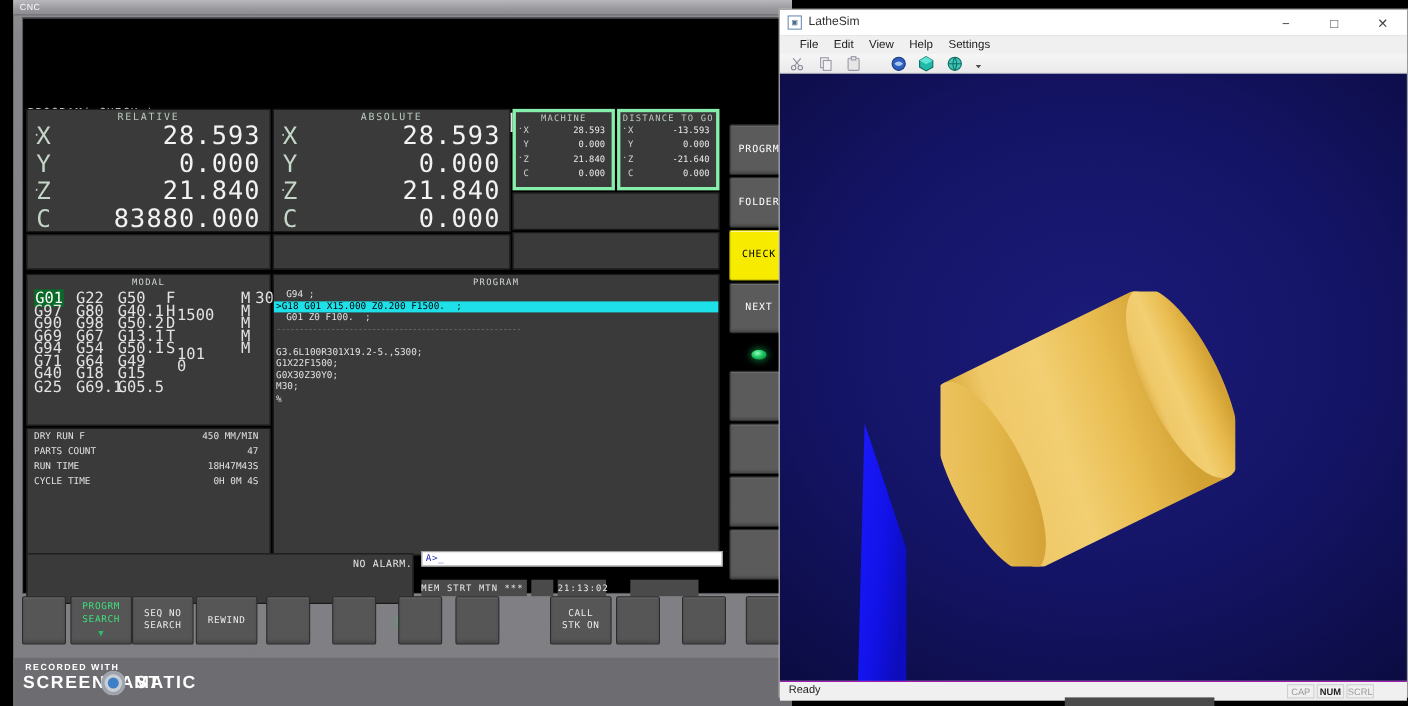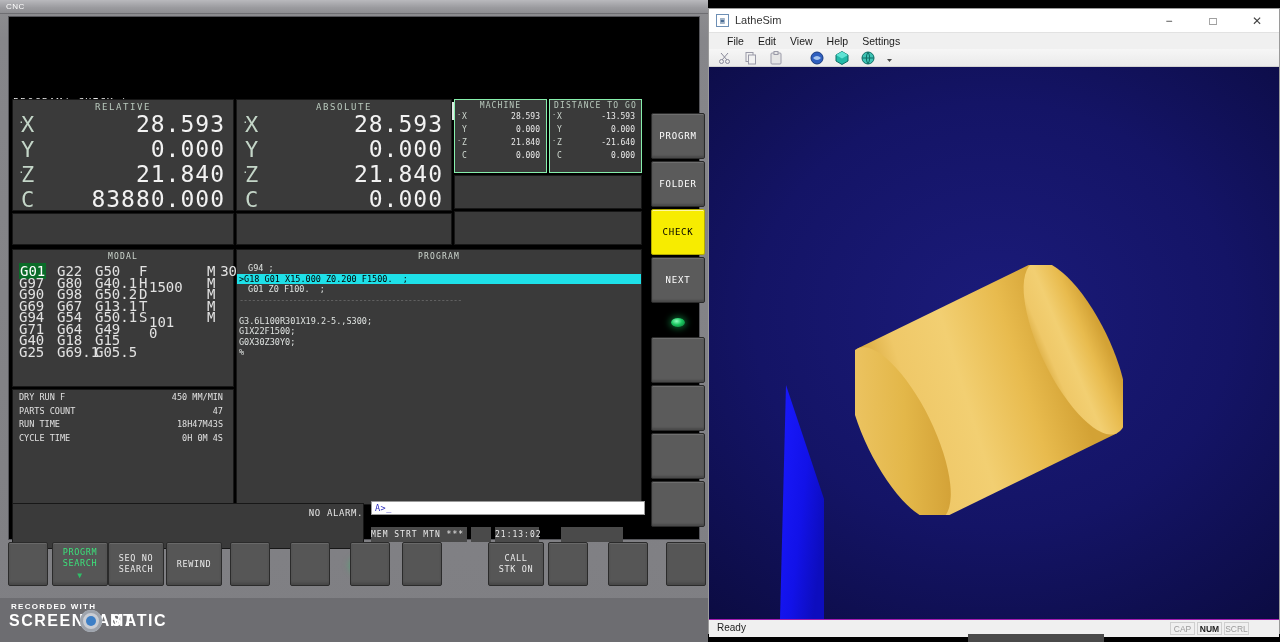--- a/index.html
+++ b/index.html
@@ -6,21 +6,21 @@
   html, body {
     width: 1280px; height: 642px;
     background: #000;
     font-family: "DejaVu Sans Mono", monospace;
     overflow: hidden;
   }
   #root { position: relative; width: 1280px; height: 642px; }
 
   
   #cnc-panel {
-    position: absolute; left: 0; top: 0; width: 708px; height: 642px;
+    position: absolute; left: 12px; top: 0; width: 708px; height: 642px;
     background: linear-gradient(180deg,#8f8f92 0%, #86868a 6%, #7f7f83 100%);
   }
   #cnc-titlebar {
     position: absolute; left: 0; top: 0; width: 708px; height: 14px;
     background: linear-gradient(180deg,#b9b9bd 0%, #9a9a9e 60%, #8d8d91 100%);
     border-bottom: 1px solid #6e6e72;
   }
   #cnc-titlebar .t {
     font-family: "Liberation Sans", sans-serif;
     font-size: 8px; color: #ffffff; padding-left: 6px; line-height: 13px;
@@ -63,21 +63,21 @@
   .axis-dot {
     position: absolute; left: 5px; top: 4px; color: #c4d6c8; font-size: 11px;
   }
   .axis-val {
     position: absolute; right: 8px; top: 0; color: #f2f2f2; font-size: 23px;
     line-height: 25px; letter-spacing: 1px;
   }
 
   
   .small-box {
-    position: absolute; background: #3a3a3a; border: 1px solid #86efac;
+    position: absolute; background: #3a3a3a; border: 3px solid #86efac;
   }
   .small-title {
     text-align: center; color: #b9c9bd; font-size: 8px; letter-spacing: 1.1px;
     padding-top: 1px;
   }
   .s-row { position: relative; height: 13px; }
   .s-lab { position: absolute; left: 7px; top: 0; color: #cfd8d0; font-size: 8px; line-height: 13px; }
   .s-dot { position: absolute; left: 2px; top: 1px; color: #cfd8d0; font-size: 7px; }
   .s-val { position: absolute; right: 6px; top: 0; color: #eaeaea; font-size: 8px; line-height: 13px; }
 
@@ -483,20 +483,21 @@
         <div class="hd">PROGRAM</div>
         <div id="pgm-lines" style="padding-top:2px;">
             <div class="pline"> G94 ;</div>
             <div class="pline cur">&gt;G18 G01 X15.000 Z0.200 F1500.  ;</div>
             <div class="pline"> G01 Z0 F100.  ;</div>
             <div class="pline dash">------------------------------------------------------</div>
             <div class="pline">&nbsp;</div>
             <div class="pline tight">G3.6L100R301X19.2-5.,S300;</div>
             <div class="pline tight">G1X22F1500;</div>
             <div class="pline tight">G0X30Z30Y0;</div>
+            <div class="pline tight">M30;</div>
             <div class="pline tight">%</div>
           </div>
       </div>
 
       <div id="alarm-box">
         <div class="txt">NO ALARM.</div>
       </div>
 
       <div id="mdi-input">A&gt;_</div>
 

